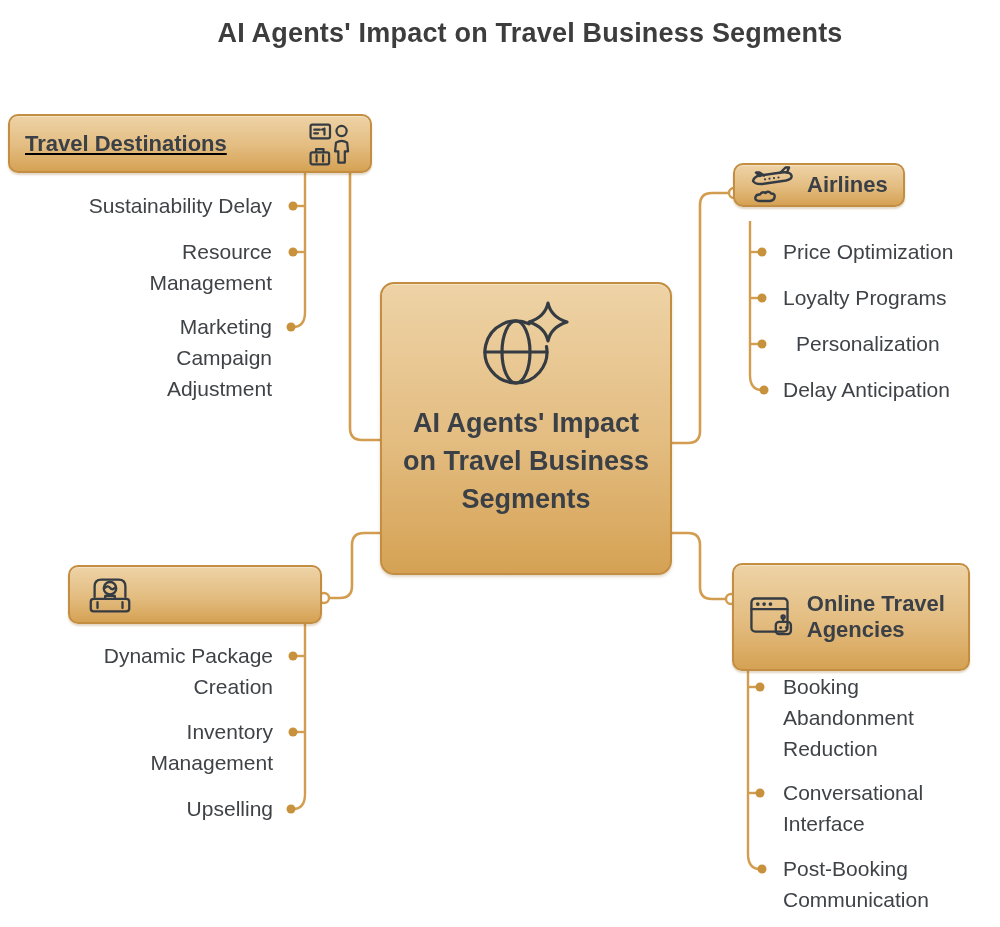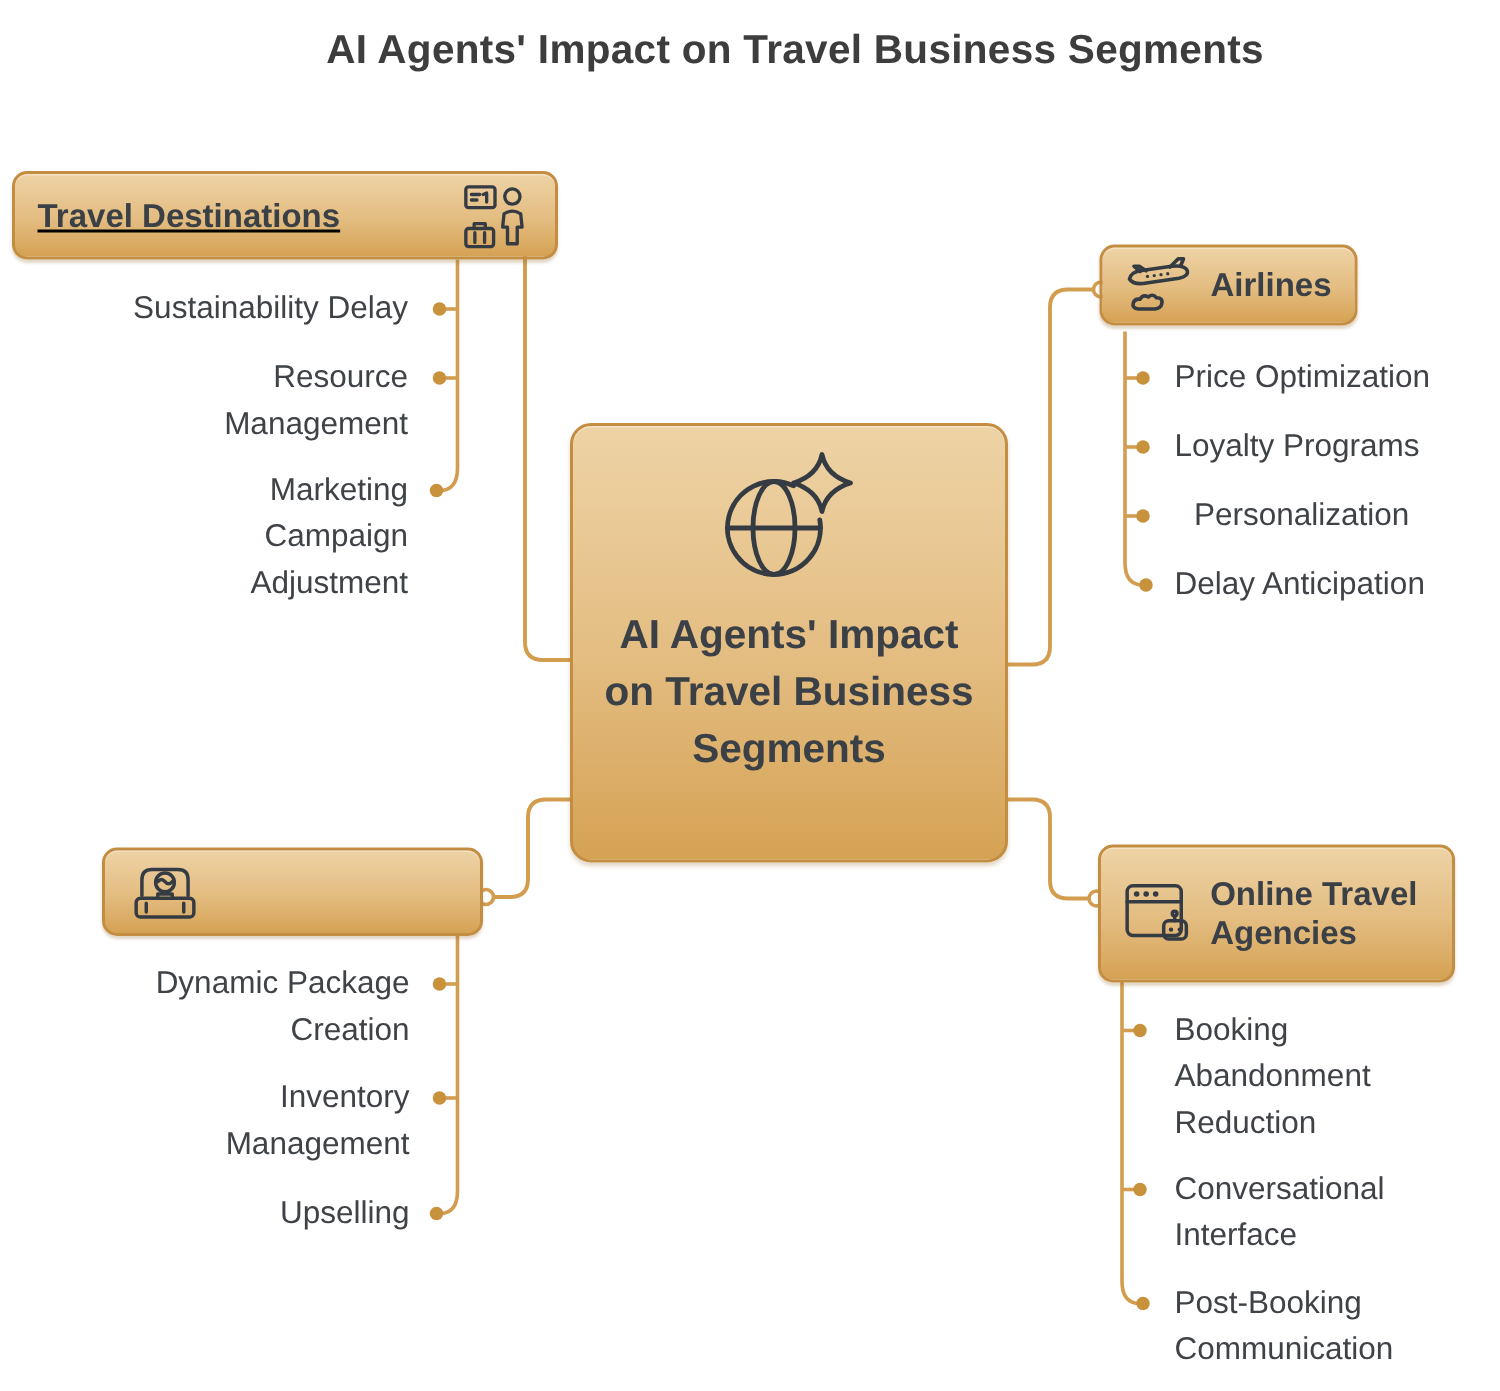--- a/index.html
+++ b/index.html
@@ -128,21 +128,21 @@
     <rect class="icon-stroke" x="3" y="36" width="20" height="13" rx="2"></rect>
     <path class="icon-stroke" d="M9 36 V32.5 H17 V36 M9.5 39 V46 M16.5 39 V46"></path>
     <circle class="icon-stroke" cx="36.5" cy="13" r="5.5"></circle>
     <path class="icon-stroke" d="M29.5 35 L30.5 25.5 Q36.5 21.5 42.5 25.5 L43.5 35 H40 V47 H33 V35 Z"></path>
   </svg>
 </div>
 <div class="item r nowrap" style="right:728px; top:190px;">Sustainability Delay</div>
 <div class="item r" style="right:728px; top:236px; width:130px;">Resource Management</div>
 <div class="item r" style="right:728px; top:311px; width:120px;">Marketing Campaign Adjustment</div>
 
-<div class="node" style="left:733px; top:163px; width:172px; height:54px;">
+<div class="node" style="left:733px; top:163px; width:172px; height:44px;">
   <svg width="46" height="44" viewBox="0 0 46 42">
     <path class="icon-stroke" d="M3 17 Q4 12.5 10 11.5 L31 8.5 Q40 7.5 41.5 11.5 Q42.5 15 36 16.5 L12 20 Q5 20.5 3 17 Z"></path>
     <path class="icon-stroke" d="M30 9 L35.5 3.5 H39 L37 8.5"></path>
     <path class="icon-stroke" d="M10 12 L6 8.5 H9.5 L14 11.5"></path>
     <circle class="icon-fill" cx="15" cy="15.3" r="1.1"></circle>
     <circle class="icon-fill" cx="19.5" cy="14.7" r="1.1"></circle>
     <circle class="icon-fill" cx="24" cy="14.1" r="1.1"></circle>
     <circle class="icon-fill" cx="28.5" cy="13.5" r="1.1"></circle>
     <path class="icon-stroke" d="M9 37 Q4.5 36.5 5.5 33 Q6.5 30 10 30.5 Q12 27 15.5 29 Q18.5 26.5 21 29.5 Q25.5 29.5 24.5 33.5 Q24 36.5 20 37 Z"></path>
   </svg>
@@ -159,21 +159,21 @@
     <circle class="icon-stroke" cx="26" cy="17" r="6.5"></circle>
     <path class="icon-stroke" d="M21 16.5 Q23.5 13.5 26 16.5 Q28.5 19.5 31 16.5"></path>
     <rect class="icon-stroke" x="6" y="28" width="40" height="13" rx="3"></rect>
     <path class="icon-stroke" d="M21 28 V25 H31 V28 M13 31.5 V37.5 M39 31.5 V37.5"></path>
   </svg>
 </div>
 <div class="item r" style="right:727px; top:640px; width:210px;">Dynamic Package Creation</div>
 <div class="item r" style="right:727px; top:716px; width:125px;">Inventory Management</div>
 <div class="item r nowrap" style="right:727px; top:793px;">Upselling</div>
 
-<div class="node" style="left:732px; top:563px; width:238px; height:92px;">
+<div class="node" style="left:732px; top:563px; width:238px; height:108px;">
   <svg width="48" height="48" viewBox="0 0 48 46">
     <rect class="icon-stroke" x="2.5" y="4" width="37" height="34" rx="4"></rect>
     <path class="icon-stroke" d="M2.5 15 H39.5"></path>
     <circle class="icon-fill" cx="9" cy="9.7" r="1.9"></circle>
     <circle class="icon-fill" cx="15.5" cy="9.7" r="1.9"></circle>
     <circle class="icon-fill" cx="22" cy="9.7" r="1.9"></circle>
     <path class="icon-stroke" d="M35 28 V24.5"></path>
     <circle class="icon-stroke" cx="35" cy="23" r="1.6"></circle>
     <rect class="icon-stroke" x="27.5" y="28" width="15.5" height="12.5" rx="3.5"></rect>
     <circle class="icon-fill" cx="32.5" cy="34" r="1.5"></circle>

